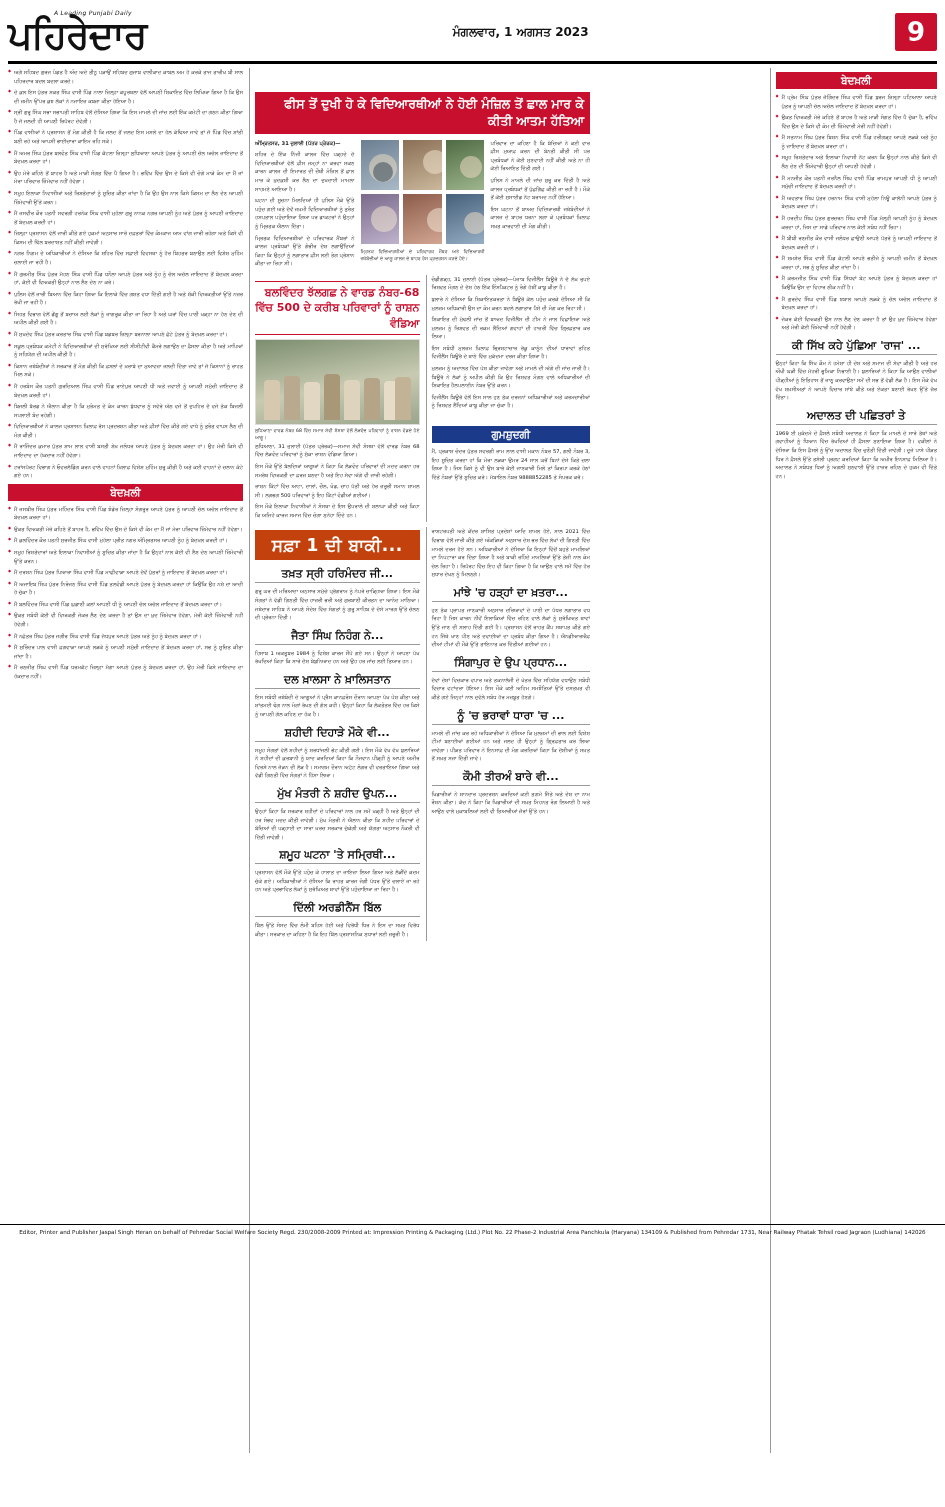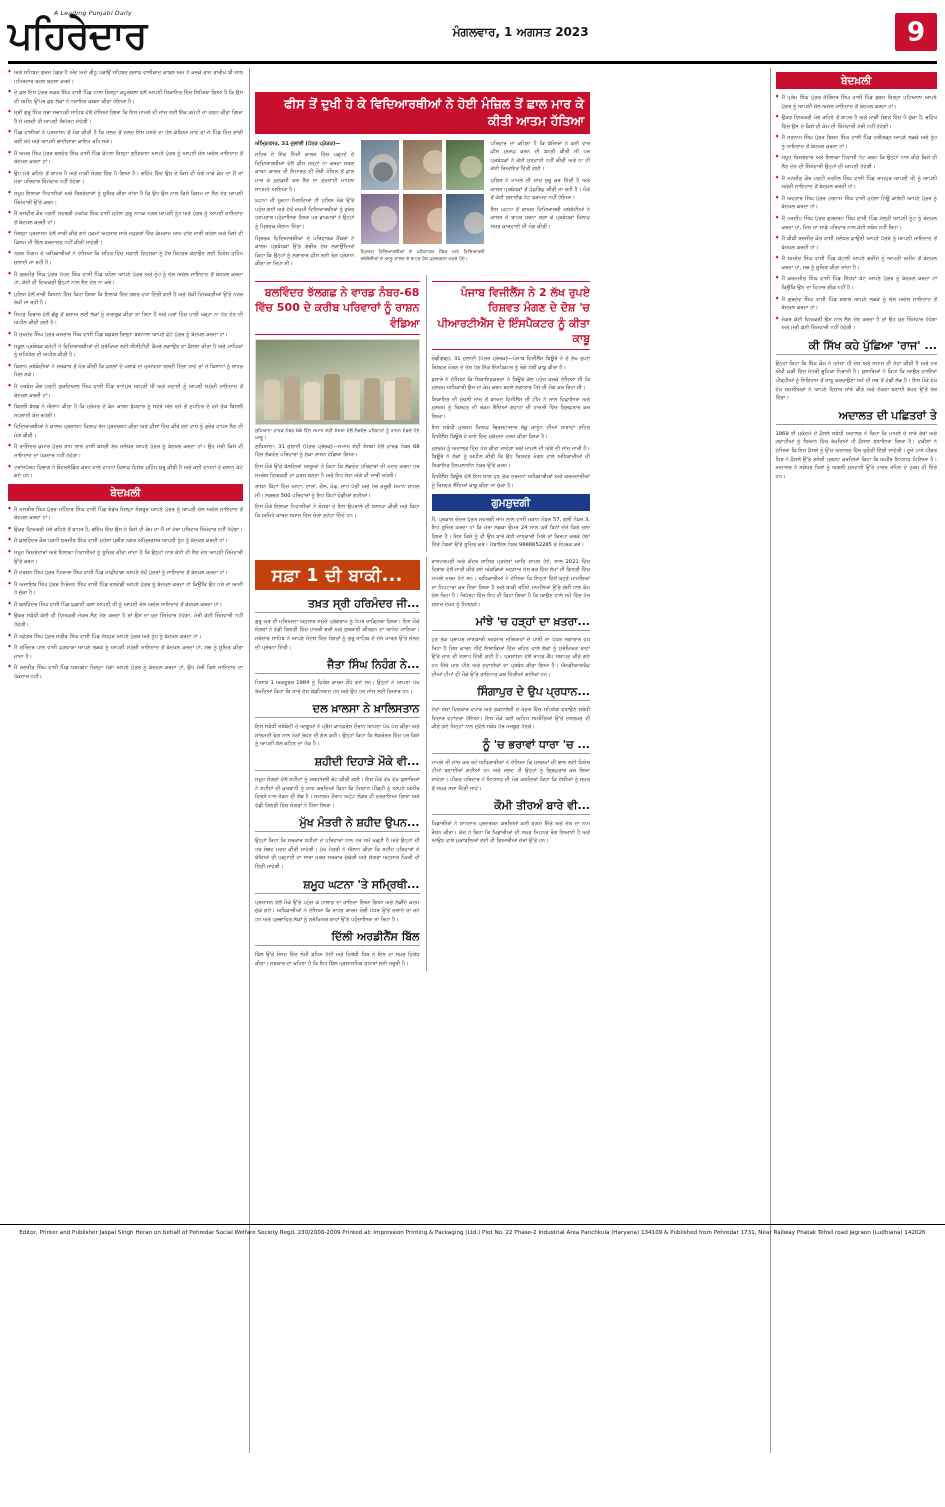--- a/index.html
+++ b/index.html
@@ -61,28 +61,28 @@
     color:#c8102e; font-weight:bold; text-align:right; font-size:11px;
     line-height:1.4; margin:6px 0 4px; border-top:1px solid #c8102e;
     border-bottom:1px solid #c8102e; padding:3px 0;
   }
   .hl-section-red {
     background:#c8102e; color:#fff; font-weight:bold; text-align:center;
     font-size:10.5px; padding:2px 4px; margin:4px 0 4px;
   }
   .hl-section-blue {
     background:#1b3a8a; color:#fff; font-weight:bold; text-align:center;
-    font-size:10.5px; padding:2px 4px; margin:4px 0 4px;
+    font-size:10.5px; padding:2px 4px; margin:16px 0 4px;
   }
   .jump-title {
     background:#c2410c; color:#fff; font-weight:bold; font-size:17px;
     text-align:center; padding:5px 4px; margin:3px 0 6px; letter-spacing:.5px;
   }
   .jump-head {
-    text-align:right; font-weight:bold; font-size:11px; color:#111;
+    text-align:center; font-weight:bold; font-size:11px; color:#111;
     border-bottom:1px solid #999; padding-bottom:2px; margin:7px 0 4px;
   }
   .cap { font-size:4.6px; line-height:1.5; text-align:justify; margin-top:2px; color:#222; }
 
   .photo-collage {
     display:grid; grid-template-columns:1fr 1fr 1fr; grid-auto-rows:52px;
     gap:2px; margin-bottom:4px;
   }
   .pc { position:relative; overflow:hidden; border:1px solid #fff; }
   .c1 { background:linear-gradient(160deg,#6b7f92,#aab9c6); }
@@ -225,21 +225,20 @@
           </div>
           <div class="cap">ਲੁਧਿਆਣਾ ਵਾਰਡ ਨੰਬਰ 68 ਵਿੱਚ ਸਮਾਜ ਸੇਵੀ ਸੰਸਥਾ ਵੱਲੋਂ ਲੋੜਵੰਦ ਪਰਿਵਾਰਾਂ ਨੂੰ ਰਾਸ਼ਨ ਵੰਡਦੇ ਹੋਏ ਆਗੂ।</div>
           <div class="body-txt">
             <p>ਲੁਧਿਆਣਾ, 31 ਜੁਲਾਈ (ਪੱਤਰ ਪ੍ਰੇਰਕ)—ਸਮਾਜ ਸੇਵੀ ਸੰਸਥਾ ਵੱਲੋਂ ਵਾਰਡ ਨੰਬਰ 68 ਵਿੱਚ ਲੋੜਵੰਦ ਪਰਿਵਾਰਾਂ ਨੂੰ ਸੁੱਕਾ ਰਾਸ਼ਨ ਵੰਡਿਆ ਗਿਆ।</p>
             <p>ਇਸ ਮੌਕੇ ਉੱਤੇ ਬੋਲਦਿਆਂ ਆਗੂਆਂ ਨੇ ਕਿਹਾ ਕਿ ਲੋੜਵੰਦ ਪਰਿਵਾਰਾਂ ਦੀ ਮਦਦ ਕਰਨਾ ਹਰ ਸਮਰੱਥ ਵਿਅਕਤੀ ਦਾ ਫ਼ਰਜ਼ ਬਣਦਾ ਹੈ ਅਤੇ ਇਹ ਸੇਵਾ ਅੱਗੇ ਵੀ ਜਾਰੀ ਰਹੇਗੀ।</p>
             <p>ਰਾਸ਼ਨ ਕਿੱਟਾਂ ਵਿੱਚ ਆਟਾ, ਦਾਲਾਂ, ਚੌਲ, ਖੰਡ, ਚਾਹ ਪੱਤੀ ਅਤੇ ਹੋਰ ਜ਼ਰੂਰੀ ਸਮਾਨ ਸ਼ਾਮਲ ਸੀ। ਲਗਭਗ 500 ਪਰਿਵਾਰਾਂ ਨੂੰ ਇਹ ਕਿੱਟਾਂ ਵੰਡੀਆਂ ਗਈਆਂ।</p>
             <p>ਇਸ ਮੌਕੇ ਇਲਾਕਾ ਨਿਵਾਸੀਆਂ ਨੇ ਸੰਸਥਾ ਦੇ ਇਸ ਉਪਰਾਲੇ ਦੀ ਸ਼ਲਾਘਾ ਕੀਤੀ ਅਤੇ ਕਿਹਾ ਕਿ ਅਜਿਹੇ ਕਾਰਜ ਸਮਾਜ ਵਿੱਚ ਚੰਗਾ ਸੁਨੇਹਾ ਦਿੰਦੇ ਹਨ।</p>
           </div>
         </div>
         <div class="rule-l">
-          <div class="hl-sub-red">ਪੰਜਾਬ ਵਿਜੀਲੈਂਸ ਨੇ 2 ਲੱਖ ਰੁਪਏ ਰਿਸ਼ਵਤ ਮੰਗਣ ਦੇ ਦੋਸ਼ 'ਚ ਪੀਆਰਟੀਐੱਸ ਦੇ ਇੰਸਪੈਕਟਰ ਨੂੰ ਕੀਤਾ ਕਾਬੂ</div>
           <div class="body-txt">
             <p>ਚੰਡੀਗੜ੍ਹ, 31 ਜੁਲਾਈ (ਪੱਤਰ ਪ੍ਰੇਰਕ)—ਪੰਜਾਬ ਵਿਜੀਲੈਂਸ ਬਿਊਰੋ ਨੇ ਦੋ ਲੱਖ ਰੁਪਏ ਰਿਸ਼ਵਤ ਮੰਗਣ ਦੇ ਦੋਸ਼ ਹੇਠ ਇੱਕ ਇੰਸਪੈਕਟਰ ਨੂੰ ਰੰਗੇ ਹੱਥੀਂ ਕਾਬੂ ਕੀਤਾ ਹੈ।</p>
             <p>ਬੁਲਾਰੇ ਨੇ ਦੱਸਿਆ ਕਿ ਸ਼ਿਕਾਇਤਕਰਤਾ ਨੇ ਬਿਊਰੋ ਕੋਲ ਪਹੁੰਚ ਕਰਕੇ ਦੱਸਿਆ ਸੀ ਕਿ ਮੁਲਜ਼ਮ ਅਧਿਕਾਰੀ ਉਸ ਦਾ ਕੰਮ ਕਰਨ ਬਦਲੇ ਲਗਾਤਾਰ ਪੈਸੇ ਦੀ ਮੰਗ ਕਰ ਰਿਹਾ ਸੀ।</p>
             <p>ਸ਼ਿਕਾਇਤ ਦੀ ਮੁੱਢਲੀ ਜਾਂਚ ਤੋਂ ਬਾਅਦ ਵਿਜੀਲੈਂਸ ਦੀ ਟੀਮ ਨੇ ਜਾਲ ਵਿਛਾਇਆ ਅਤੇ ਮੁਲਜ਼ਮ ਨੂੰ ਰਿਸ਼ਵਤ ਦੀ ਰਕਮ ਲੈਂਦਿਆਂ ਗਵਾਹਾਂ ਦੀ ਹਾਜ਼ਰੀ ਵਿੱਚ ਗ੍ਰਿਫ਼ਤਾਰ ਕਰ ਲਿਆ।</p>
             <p>ਇਸ ਸਬੰਧੀ ਮੁਲਜ਼ਮ ਖ਼ਿਲਾਫ਼ ਭ੍ਰਿਸ਼ਟਾਚਾਰ ਰੋਕੂ ਕਾਨੂੰਨ ਦੀਆਂ ਧਾਰਾਵਾਂ ਤਹਿਤ ਵਿਜੀਲੈਂਸ ਬਿਊਰੋ ਦੇ ਥਾਣੇ ਵਿੱਚ ਮੁਕੱਦਮਾ ਦਰਜ ਕੀਤਾ ਗਿਆ ਹੈ।</p>
             <p>ਮੁਲਜ਼ਮ ਨੂੰ ਅਦਾਲਤ ਵਿੱਚ ਪੇਸ਼ ਕੀਤਾ ਜਾਵੇਗਾ ਅਤੇ ਮਾਮਲੇ ਦੀ ਅੱਗੇ ਦੀ ਜਾਂਚ ਜਾਰੀ ਹੈ। ਬਿਊਰੋ ਨੇ ਲੋਕਾਂ ਨੂੰ ਅਪੀਲ ਕੀਤੀ ਕਿ ਉਹ ਰਿਸ਼ਵਤ ਮੰਗਣ ਵਾਲੇ ਅਧਿਕਾਰੀਆਂ ਦੀ ਸ਼ਿਕਾਇਤ ਹੈਲਪਲਾਈਨ ਨੰਬਰ ਉੱਤੇ ਕਰਨ।</p>
             <p>ਵਿਜੀਲੈਂਸ ਬਿਊਰੋ ਵੱਲੋਂ ਇਸ ਸਾਲ ਹੁਣ ਤੱਕ ਦਰਜਨਾਂ ਅਧਿਕਾਰੀਆਂ ਅਤੇ ਕਰਮਚਾਰੀਆਂ ਨੂੰ ਰਿਸ਼ਵਤ ਲੈਂਦਿਆਂ ਕਾਬੂ ਕੀਤਾ ਜਾ ਚੁੱਕਾ ਹੈ।</p>
           </div>
           <div class="hl-section-blue">ਗੁਮਸ਼ੁਦਗੀ</div>
           <div class="body-txt">

